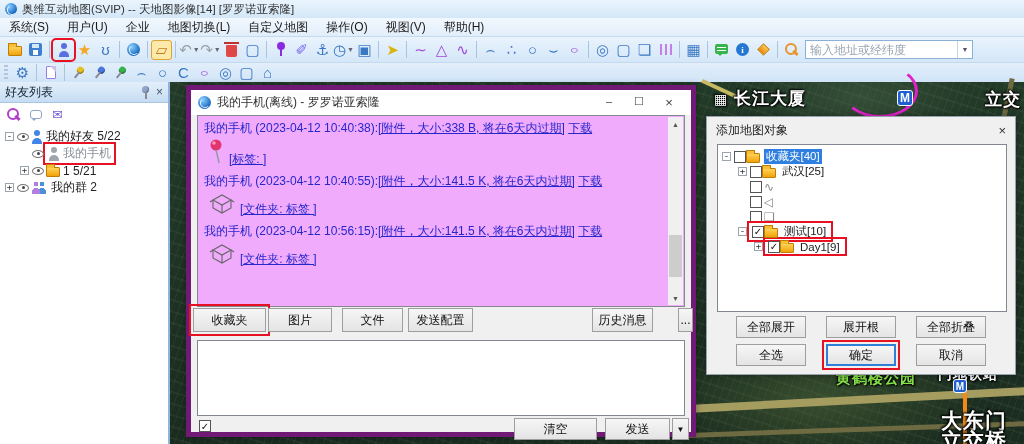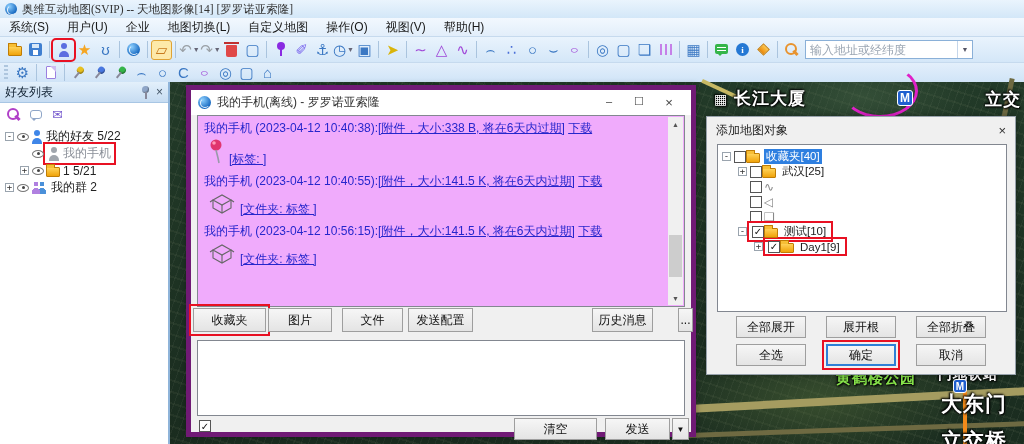--- a/index.html
+++ b/index.html
@@ -119,21 +119,21 @@
   .ci-eye::after{content:"";position:absolute;top:1.5px;left:3.5px;width:3px;height:3px;border-radius:50%;background:#444}
   .ci-bubble{width:12px;height:9px;border:1.5px solid #8fa6c8;border-radius:3px;position:relative}
   .ci-bubble::after{content:"";position:absolute;bottom:-5px;left:1px;border:2.5px solid transparent;border-top-color:#8fa6c8}
   .ci-grip{width:4px;height:15px;background:repeating-linear-gradient(#aec6de 0 2px,transparent 2px 4px);margin:0 4px 0 1px}
 </style>
 </head>
 <body>
 
 <div id="titlebar">
   <span class="ci-globe" style="width:12px;height:12px;"></span>
-  <span style="margin-left:5px;font-family:Liberation Serif, serif;">奥维互动地图(SVIP) -- 天地图影像[14] [罗罗诺亚索隆]</span>
+  <span style="margin-left:5px;">奥维互动地图(SVIP) -- 天地图影像[14] [罗罗诺亚索隆]</span>
 </div>
 
 <div id="menubar">
   <span class="mi">系统(S)</span>
   <span class="mi">用户(U)</span>
   <span class="mi">企业</span>
   <span class="mi">地图切换(L)</span>
   <span class="mi">自定义地图</span>
   <span class="mi">操作(O)</span>
   <span class="mi">视图(V)</span>
@@ -325,21 +325,21 @@
     </div>
     <div class="mlogo" style="left:897px;top:8px;width:16px;height:16px;font-size:12px;">
         <span>M</span>
       </div>
     <div class="mlabel" style="left:985px;top:6px;">立交</div>
     <div class="mlabel" style="left:836px;top:287px;color:#86e24a;font-size:15px;">黄鹤楼公园</div>
     <div class="mlabel" style="left:938px;top:284px;font-size:14px;">门地铁站</div>
     <div class="mlogo" style="left:953px;top:297px;width:14px;height:14px;font-size:10px;">
         <span>M</span>
       </div>
-    <div class="mlabel" style="left:941px;top:308px;font-size:21px;">大东门</div>
+    <div class="mlabel" style="left:941px;top:325px;font-size:21px;">大东门</div>
     <div class="mlabel" style="left:941px;top:345px;font-size:21px;">立交桥</div>
   </div>
 
   <div id="sidebar">
     <div id="sbhead">
       <span>好友列表</span>
       <span class="hctl">
         <span class="ci-pushpin" style="--c:#8fa6c8;transform:rotate(0deg);width:10px;height:13px;"></span>
         <span style="font-size:12px;">×</span>
       </span>

